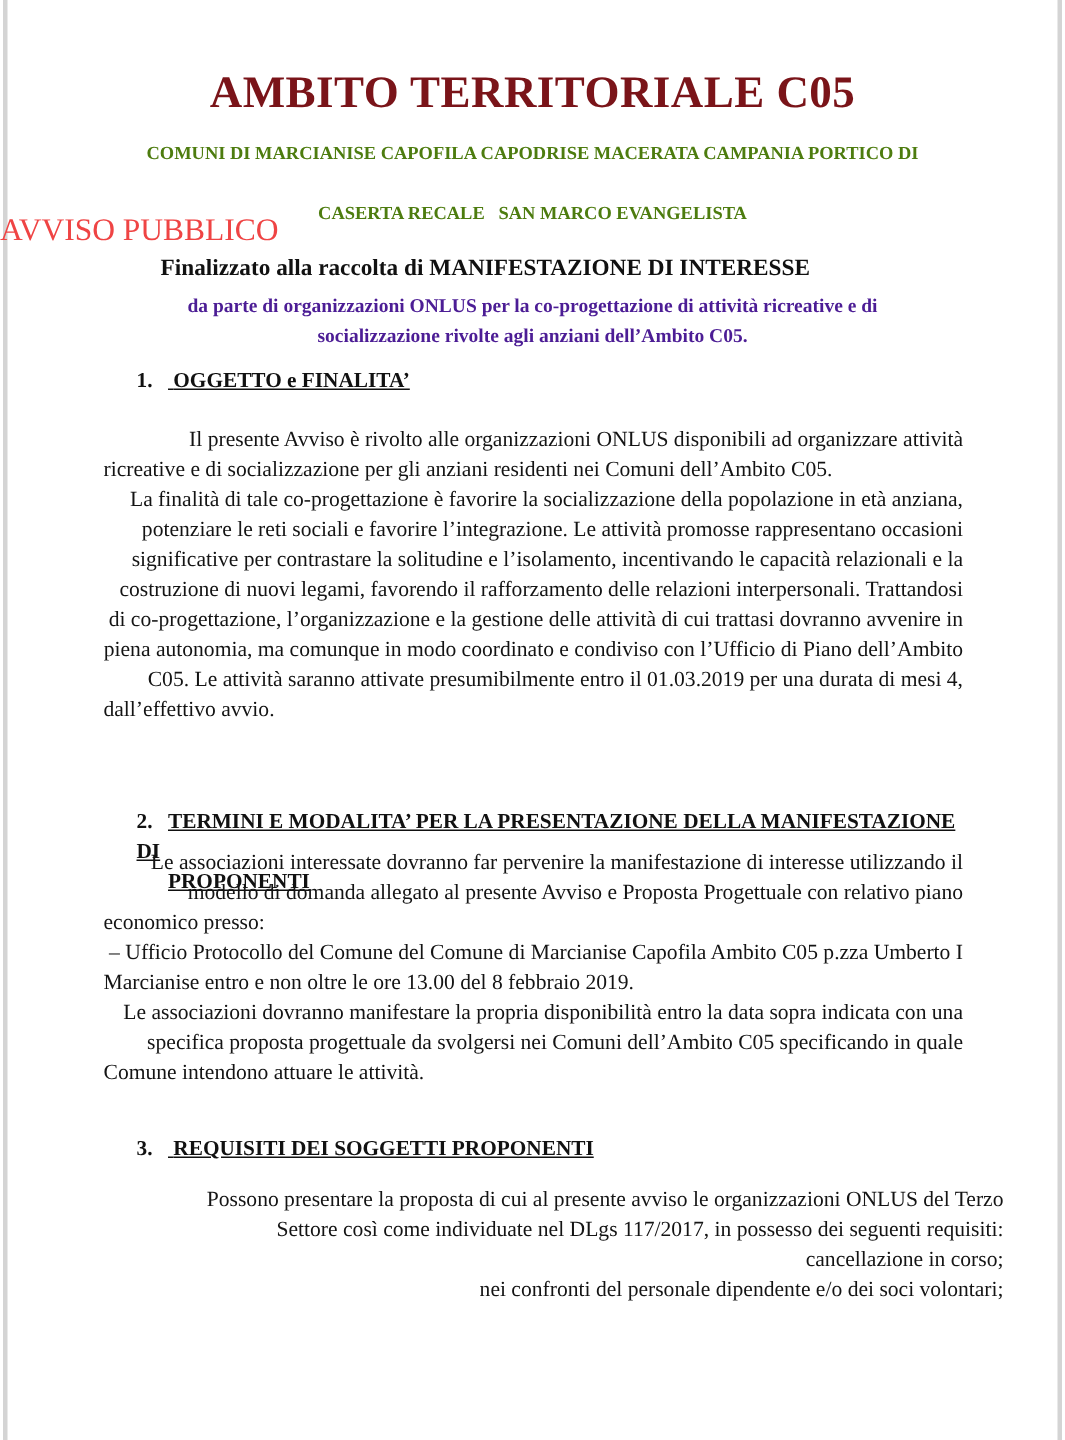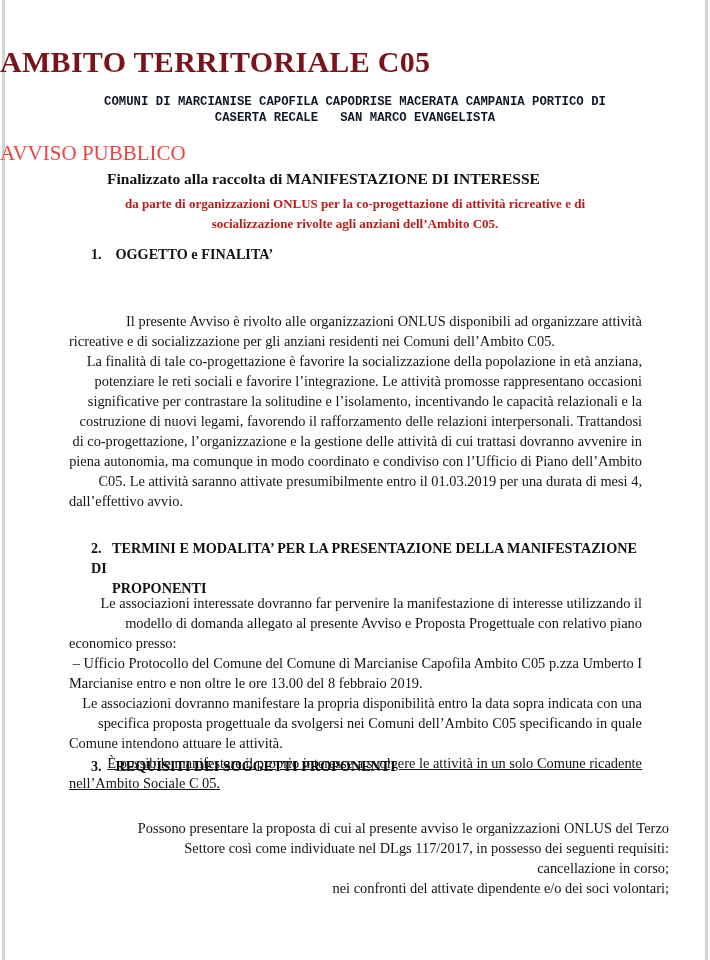--- a/index.html
+++ b/index.html
@@ -23,35 +23,34 @@
       position: absolute; right: 2px; top: 0; width: 3px; height: 960px;
       background: #d4d4d4;
     }
     .page {
       position: absolute;
       left: 0; top: 0; width: 710px; height: 960px;
     }
     .title {
       position: absolute;
       top: 45px; left: 0; width: 710px;
-      text-align: left;
+      text-align: center;
       font-size: 30px;
       font-weight: bold;
       color: #7a1419;
       letter-spacing: 0.3px;
     }
     .subtitle {
       position: absolute;
       top: 94px; left: 60px; width: 590px;
       text-align: center;
       font-size: 12.3px;
       font-weight: bold;
-      color: #0f172a;
+      color: #4d7c0f;
       line-height: 16px;
-      font-family: Liberation Mono, monospace;
     }
     .avviso {
       position: absolute;
       top: 141px; left: 0; width: 710px;
       text-align: left;
       font-size: 21px;
       color: #ef4444;
     }
     .finalizzato {
       position: absolute;
@@ -61,46 +60,46 @@
       font-weight: bold;
       color: #111;
     }
     .daparte {
       position: absolute;
       top: 194px; left: 90px; width: 530px;
       text-align: center;
       font-size: 13px;
       font-weight: bold;
       line-height: 20px;
-      color: #b91c1c;
+      color: #4c1d95;
     }
     .section-heading {
       position: absolute;
       left: 91px;
       font-size: 14.2px;
       font-weight: bold;
       color: #111;
       line-height: 20px;
+      text-decoration: underline;
     }
     .section-heading .num {
       display: inline-block;
       width: 21px;
     }
     .section-heading .cont {
       display: block;
       padding-left: 21px;
     }
     .para {
       position: absolute;
       left: 69px;
       width: 573px;
       font-size: 14.4px;
       line-height: 20px;
       color: #141414;
-      margin-top: 28px;
     }
     .para p {
       margin: 0;
       text-align: right;
     }
     .justify {
       text-align: justify;
       text-align-last: left;
     }
     .underline {
@@ -116,21 +115,21 @@
 
 <div class="border-left"></div>
 <div class="border-right"></div>
 
 <div class="page">
 
   <div class="title">AMBITO TERRITORIALE C05</div>
 
   <div class="subtitle">
     <div>COMUNI DI MARCIANISE CAPOFILA CAPODRISE MACERATA CAMPANIA PORTICO DI</div>
-    <div style="white-space:pre;">CASERTA RECALE   SAN MARCO EVANGELISTA</div>
+    <div style="white-space:pre;margin-top:24px;">CASERTA RECALE   SAN MARCO EVANGELISTA</div>
   </div>
 
   <div class="avviso">AVVISO PUBBLICO</div>
 
   <div class="finalizzato">Finalizzato alla raccolta di MANIFESTAZIONE DI INTERESSE</div>
 
   <div class="daparte">
     <div>da parte di organizzazioni ONLUS per la co-progettazione di attività ricreative e di</div>
     <div>socializzazione rivolte agli anziani dell’Ambito C05.</div>
   </div>
@@ -147,28 +146,27 @@
 
   <div class="section-heading" style="top:538px; width:560px;">
     <span class="num">2.</span><span>TERMINI E MODALITA’ PER LA PRESENTAZIONE DELLA MANIFESTAZIONE DI</span>
     <span class="cont">PROPONENTI</span>
   </div>
 
   <div class="para" style="top:565px;">
     <p class="justify">Le associazioni interessate dovranno far pervenire la manifestazione di interesse utilizzando il modello di domanda allegato al presente Avviso e Proposta Progettuale con relativo piano economico presso:</p>
     <p class="justify">– Ufficio Protocollo del Comune del Comune di Marcianise Capofila Ambito C05 p.zza Umberto I Marcianise entro e non oltre le ore 13.00 del 8 febbraio 2019.</p>
     <p class="justify">Le associazioni dovranno manifestare la propria disponibilità entro la data sopra indicata con una specifica proposta progettuale da svolgersi nei Comuni dell’Ambito C05 specificando in quale Comune intendono attuare le attività.</p>
-    <p class="justify underline">È possibile manifestare il proprio interesse a svolgere le attività in un solo Comune ricadente nell’Ambito Sociale C 05.</p>
   </div>
 
   <div class="section-heading" style="top:756px;">
     <span class="num">3.</span>
     <span>REQUISITI DEI SOGGETTI PROPONENTI</span>
   </div>
 
   <div class="para" style="top:790px; width:600px;">
     <p>Possono presentare la proposta di cui al presente avviso le organizzazioni ONLUS del Terzo</p>
     <p>Settore così come individuate nel DLgs 117/2017, in possesso dei seguenti requisiti:</p>
     <p>cancellazione in corso;</p>
-    <p>nei confronti del attivate dipendente e/o dei soci volontari;</p>
+    <p>nei confronti del personale dipendente e/o dei soci volontari;</p>
   </div>
 
 </div>
 
 </body></html>

